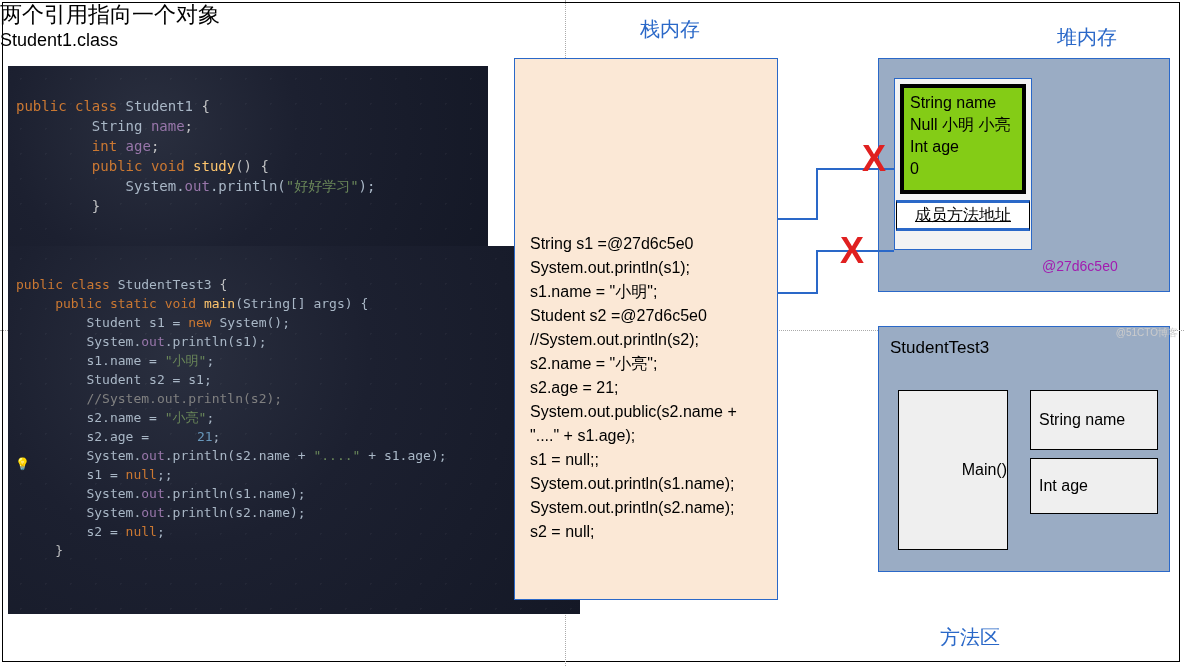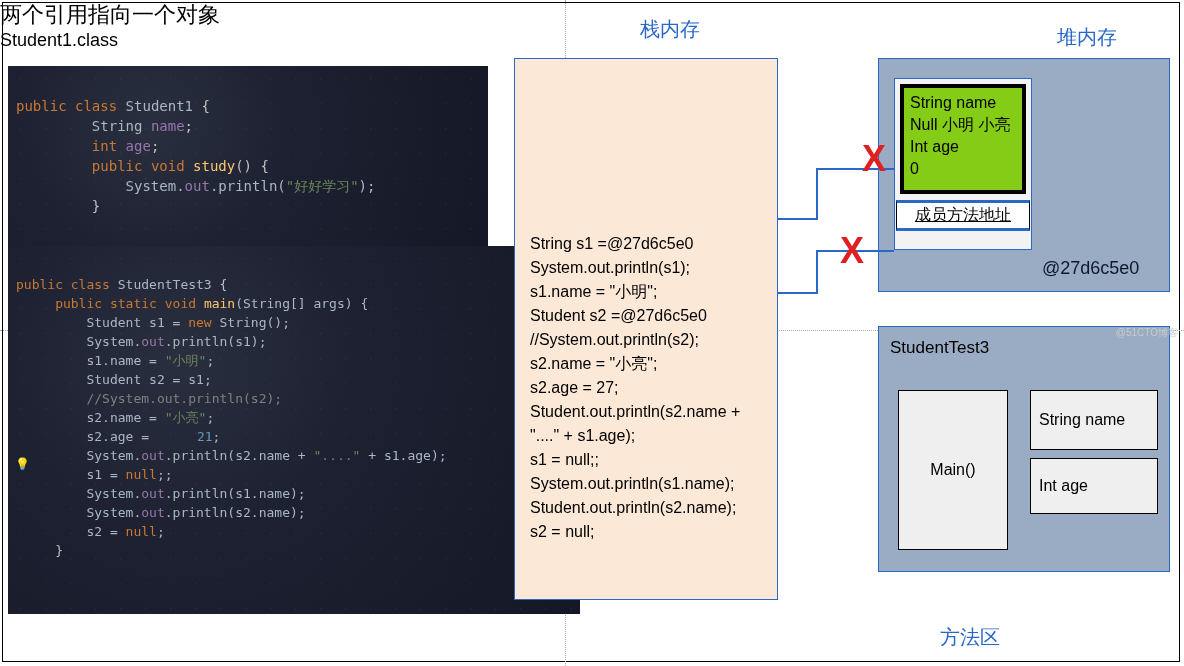--- a/index.html
+++ b/index.html
@@ -103,43 +103,43 @@
     border-left: 1px solid #000;
     border-right: 1px solid #000;
     border-top: 3px solid #2a68c8;
     border-bottom: 3px solid #2a68c8;
     font-size: 16px;
     text-align: center;
     padding: 2px 4px;
   }
   .addr-text {
     position: absolute;
-    font-size: 18px;
-    color: #0f172a;
+    font-size: 14px;
+    color: #a21caf;
   }
 
   
   .method-box {
     position: absolute;
     border: 1.5px solid #2a68c8;
     background: #9aacc4;
   }
   .method-title {
     position: absolute;
     font-size: 17px;
     color: #000;
   }
   .method-inner {
     position: absolute;
     background: #efefef;
     border: 1px solid #000;
     font-size: 16px;
     display: flex;
     align-items: center;
-    justify-content: center;
+    justify-content: flex-end;
   }
 
   
   .red-x {
     position: absolute;
     color: #e02020;
     font-weight: bold;
     font-size: 36px;
     font-family: Arial, sans-serif;
   }
@@ -184,21 +184,21 @@
          <span class="kw-white">String</span> <span class="kw-purple">name</span>;
          <span class="kw-orange">int</span> <span class="kw-purple">age</span>;
          <span class="kw-orange">public</span> <span class="kw-orange">void</span> <span class="kw-yellow">study</span>() {
              <span class="kw-white">System.</span><span class="kw-purple">out</span><span class="kw-white">.println(</span><span class="kw-str">"好好学习"</span><span class="kw-white">);</span>
          }
 </div>
 
 <div class="code-block" style="left:8px; top:246px; width:572px; height:368px; font-size:13px; line-height:19px;">
 <span class="kw-orange">public</span> <span class="kw-orange">class</span> <span class="kw-white">StudentTest3</span> {
      <span class="kw-orange">public</span> <span class="kw-orange">static</span> <span class="kw-orange">void</span> <span class="kw-yellow">main</span><span class="kw-white">(String[] args) {</span>
-         <span class="kw-white">Student </span><span class="kw-white">s1</span><span class="kw-white"> = </span><span class="kw-orange">new</span><span class="kw-white"> String();</span>
+         <span class="kw-white">Student </span><span class="kw-white">s1</span><span class="kw-white"> = </span><span class="kw-orange">new</span><span class="kw-white"> System();</span>
          <span class="kw-white">System.</span><span class="kw-purple">out</span><span class="kw-white">.println(</span><span class="kw-white">s1</span><span class="kw-white">);</span>
          <span class="kw-white">s1</span><span class="kw-white">.name = </span><span class="kw-str">"小明"</span><span class="kw-white">;</span>
          <span class="kw-white">Student </span><span class="kw-white">s2</span><span class="kw-white"> = </span><span class="kw-white">s1</span><span class="kw-white">;</span>
          <span class="kw-comment">//System.out.println(s2);</span>
          <span class="kw-white">s2</span><span class="kw-white">.name = </span><span class="kw-str">"小亮"</span><span class="kw-white">;</span>
          <span class="kw-white">s2</span><span class="kw-white">.age = </span><span class="kw-num">21</span><span class="kw-white">;</span>
          <span class="kw-white">System.</span><span class="kw-purple">out</span><span class="kw-white">.println(</span><span class="kw-white">s2</span><span class="kw-white">.name + </span><span class="kw-str">"...."</span><span class="kw-white"> + </span><span class="kw-white">s1</span><span class="kw-white">.age);</span>
          <span class="kw-white">s1</span><span class="kw-white"> = </span><span class="kw-orange">null</span><span class="kw-white">;;</span>
          <span class="kw-white">System.</span><span class="kw-purple">out</span><span class="kw-white">.println(</span><span class="kw-white">s1</span><span class="kw-white">.name);</span>
          <span class="kw-white">System.</span><span class="kw-purple">out</span><span class="kw-white">.println(</span><span class="kw-white">s2</span><span class="kw-white">.name);</span>
@@ -208,26 +208,26 @@
 <div class="bulb" style="left:15px; top:457px;">💡</div>
 
 <div class="stack-box" style="left:514px; top:58px; width:264px; height:542px;"></div>
 <div class="stack-text" style="left:530px; top:208px;">
 <span>String s1 =@27d6c5e0</span>
 <span>System.out.println(s1);</span>
 <span>s1.name = "小明";</span>
 <span>Student s2 =@27d6c5e0</span>
 <span>//System.out.println(s2);</span>
 <span>s2.name = "小亮";</span>
-<span>s2.age = 27;</span>
-<span>Student.out.println(s2.name +</span>
+<span>s2.age = 21;</span>
+<span>System.out.public(s2.name +</span>
 <span>"...." + s1.age);</span>
 <span>s1 = null;;</span>
 <span>System.out.println(s1.name);</span>
-<span>Student.out.println(s2.name);</span>
+<span>System.out.println(s2.name);</span>
 <span>s2 = null;</span>
 </div>
 
 <div class="heap-box" style="left:878px; top:58px; width:292px; height:234px;"></div>
 <div class="obj-box" style="left:894px; top:78px; width:138px; height:172px;"></div>
 <div class="obj-inner" style="left:900px; top:84px; width:126px; height:110px;"><span>String name</span>
 <span>Null 小明 小亮</span>
 <span>Int age</span>
 <span>0</span></div>
 <div class="method-addr" style="left:896px; top:200px; width:134px;text-decoration:underline;">成员方法地址</div>

